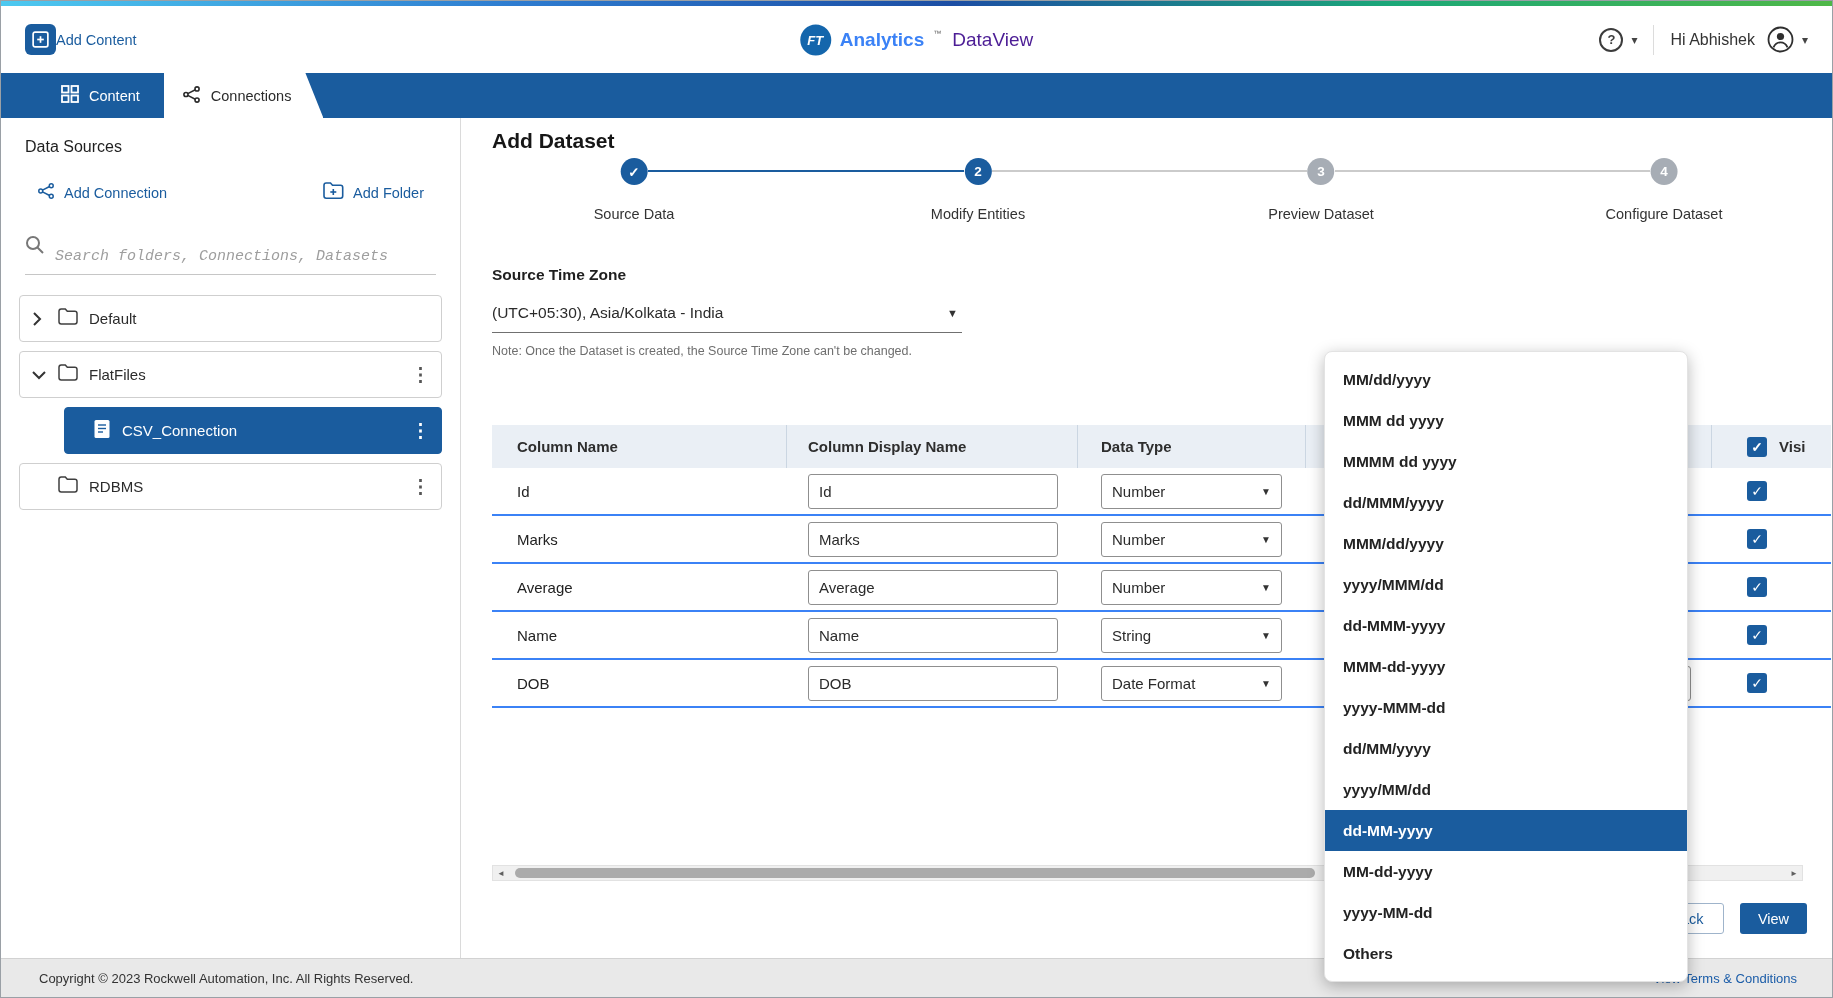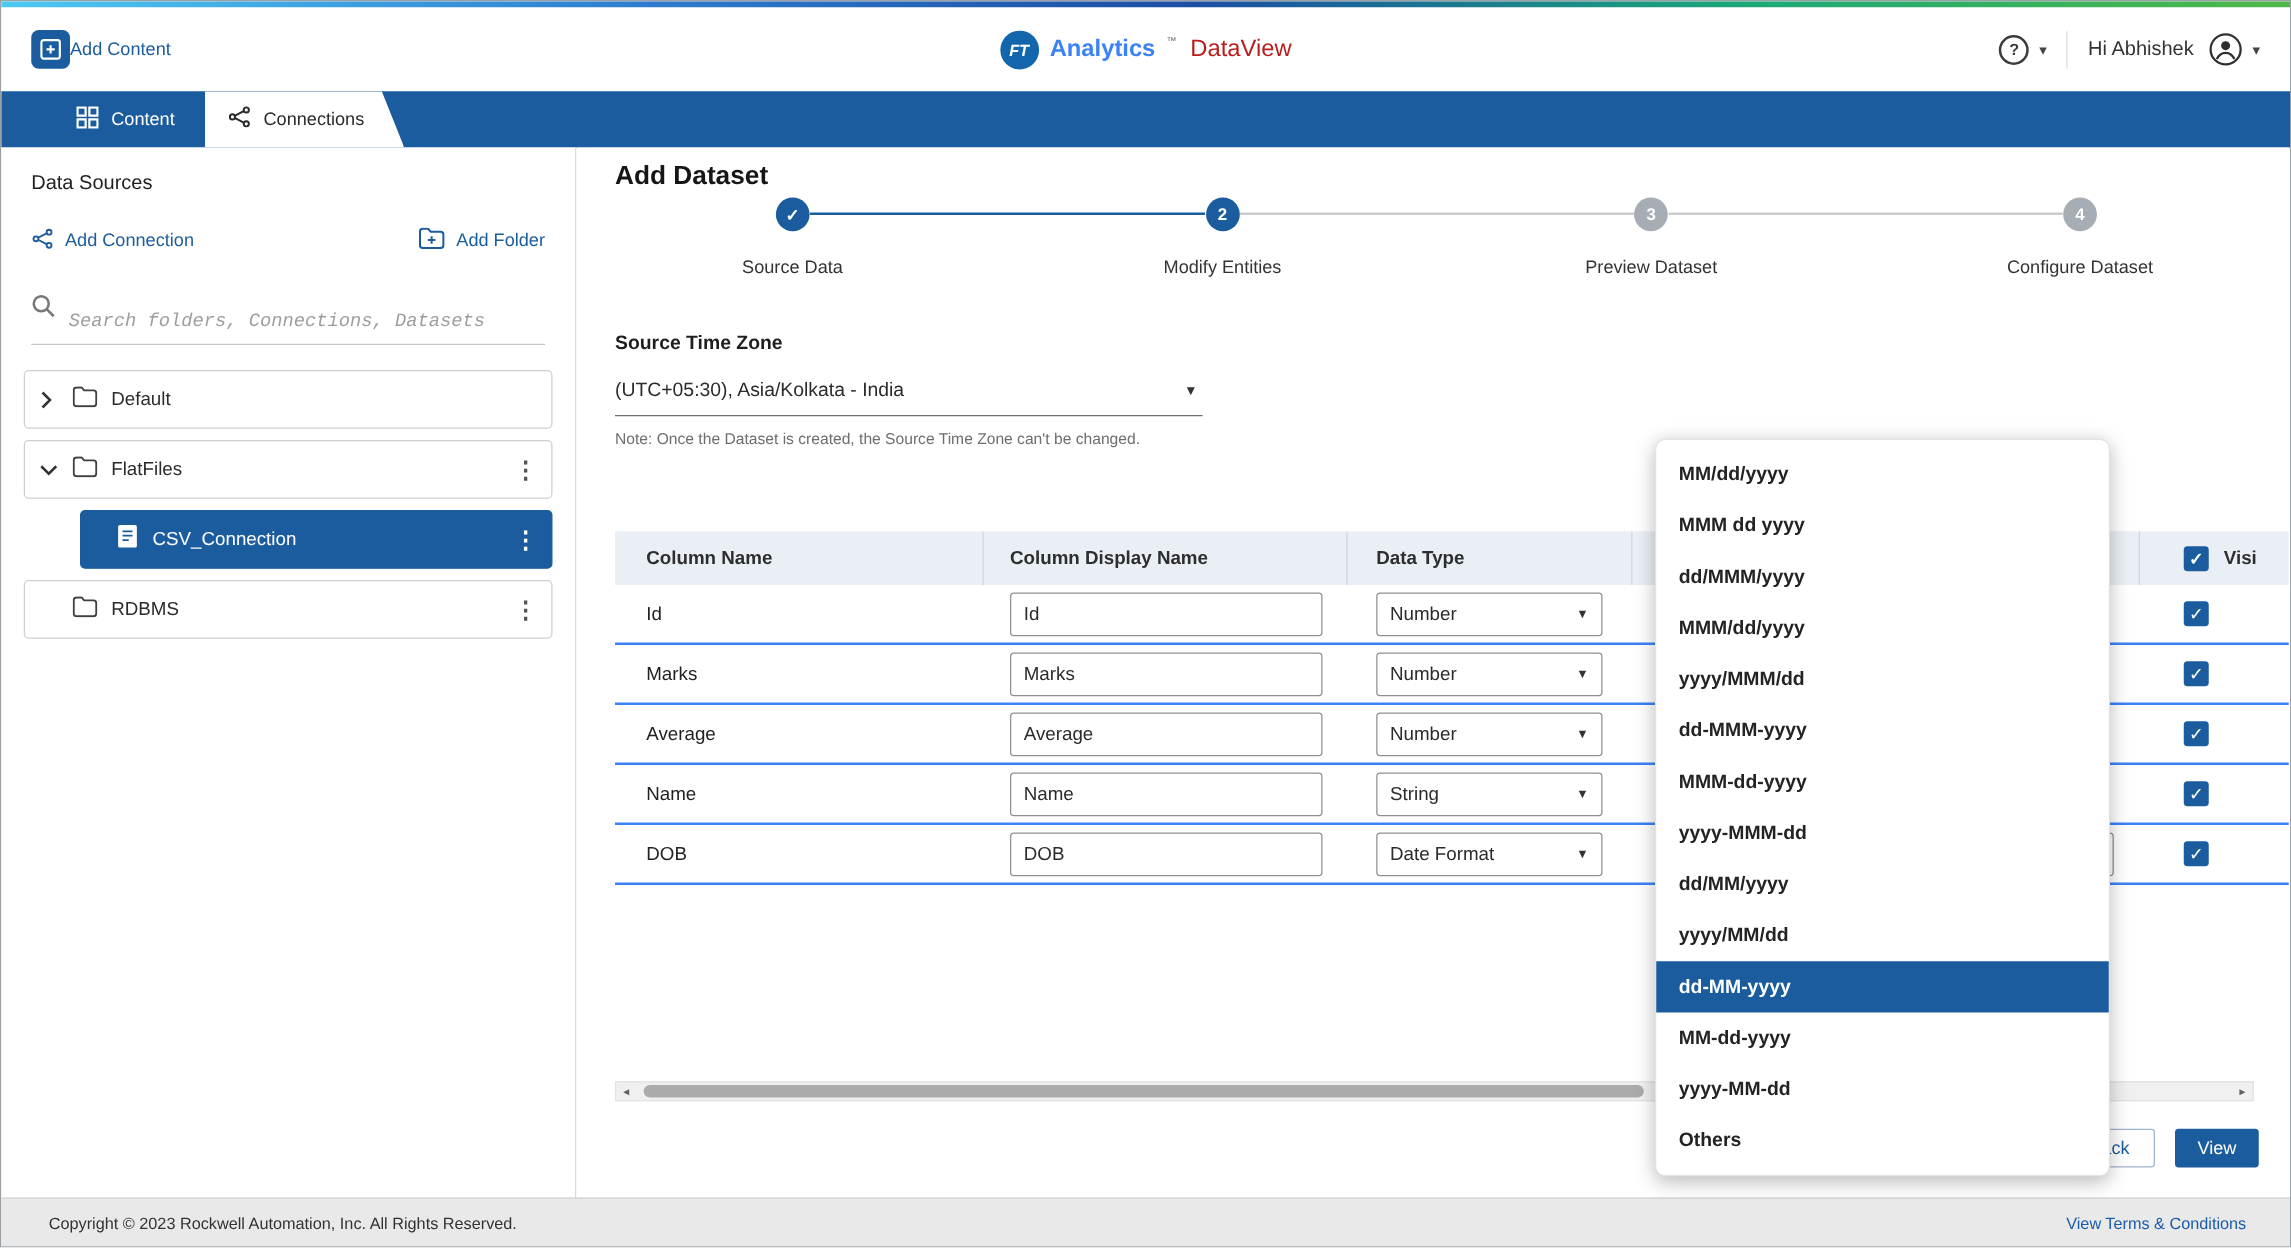--- a/index.html
+++ b/index.html
@@ -11,37 +11,37 @@
     background:linear-gradient(90deg,#4DC9F0 0%,#2E7CD0 28%,#1C4EA4 52%,#1BA878 76%,#4FB848 100%); }
 
   
   .topbar { position:absolute; top:5px; left:0; right:0; height:67px; background:#fff; display:flex; align-items:center; padding:0 24px; }
   .add-content { display:flex; align-items:center; gap:0; color:#1A5C9E; font-size:14.5px; cursor:pointer; }
   .add-content-iconbox { width:31px; height:31px; border-radius:6px; background:#1A5C9E; display:flex; align-items:center; justify-content:center; }
   .brand { position:absolute; left:50%; top:50%; transform:translate(-50%,-50%); display:flex; align-items:center; gap:9px; }
   .logo-circle { width:31px; height:31px; border-radius:50%; background:#1466AC; color:#fff; font-weight:bold; font-style:italic; font-size:13px; display:flex; align-items:center; justify-content:center; }
   .brand-primary { font-size:19px; font-weight:bold; color:#3b82f6; }
   .brand-tm { font-size:8px; color:#666; align-self:flex-start; margin:4px 2px 0 0; }
-  .brand-secondary { font-size:19px; color:#b91c1c; }
+  .brand-secondary { font-size:19px; color:#4c1d95; }
   .top-right { margin-left:auto; display:flex; align-items:center; }
   .help-icon { width:24px; height:24px; border-radius:50%; border:2px solid #3C3C3C; color:#3C3C3C; font-size:13px; font-weight:bold; display:flex; align-items:center; justify-content:center; cursor:pointer; }
   .caret { font-size:12px; color:#444; margin-left:8px; cursor:pointer; }
   .top-divider { width:1px; height:30px; background:#DCDCDC; margin:0 16px; }
   .greeting { font-size:16px; color:#333; margin-right:12px; }
   .avatar { cursor:pointer; display:flex; }
 
   
   .tabbar { position:absolute; top:72px; left:0; right:0; height:45px; background:#1A5C9E; display:flex; align-items:stretch; padding-left:36px; }
   .tab { display:flex; align-items:center; gap:10px; padding:0 24px; color:#fff; font-size:14.5px; cursor:pointer; }
   .tab.active { background:#fff; color:#2B2B2B; padding:0 32px 0 18px; clip-path:polygon(0 0, calc(100% - 18px) 0, 100% 100%, 0 100%); }
 
   
   .sidebar { position:absolute; top:117px; left:0; width:460px; bottom:38px; background:#fff; border-right:1px solid #DADADA; }
   .sidebar-title { margin:20px 24px 0; font-size:16px; color:#1F1F1F; }
-  .sidebar-actions { margin:26px 24px 0; display:flex; justify-content:space-between; align-items:flex-end; }
+  .sidebar-actions { margin:26px 36px 0; display:flex; justify-content:space-between; align-items:flex-end; }
   .link-btn { display:flex; align-items:center; gap:9px; color:#1A5C9E; font-size:14.5px; cursor:pointer; }
   .sidebar-search { margin:24px 24px 0; display:flex; align-items:center; gap:11px; border-bottom:1px solid #C6C6C6; padding-bottom:9px; }
   .sidebar-search input { border:none; outline:none; flex:1; font-size:15px; font-style:italic; color:#555; font-family:Liberation Mono, monospace; background:transparent;margin-top:21px; }
   .sidebar-search input::placeholder { color:#9E9E9E; font-style:italic; }
   .tree { margin:20px 18px 0; }
   .tree-item { height:47px; border:1px solid #CFCFCF; border-radius:4px; display:flex; align-items:center; padding:0 12px; margin-bottom:9px; background:#fff; cursor:pointer; }
   .tree-chevron { width:26px; display:flex; align-items:center; }
   .tree-label { margin-left:11px; font-size:15px; color:#2B2B2B; }
   .tree-kebab { margin-left:auto; font-size:19px; color:#555; width:18px; text-align:center; font-weight:bold; cursor:pointer; }
   .tree-item.selected { margin-left:45px; background:#1A5C9E; border-color:#1A5C9E; }
@@ -422,20 +422,21 @@
   </main>
 
   <footer class="footer">
     <span>Copyright © 2023 Rockwell Automation, Inc. All Rights Reserved.</span>
     <span class="footer-link">View Terms &amp; Conditions</span>
   </footer>
 
   <div class="df-panel">
     <div class="df-option">MM/dd/yyyy</div>
     <div class="df-option">MMM dd yyyy</div>
+    <div class="df-option">MMMM dd yyyy</div>
     <div class="df-option">dd/MMM/yyyy</div>
     <div class="df-option">MMM/dd/yyyy</div>
     <div class="df-option">yyyy/MMM/dd</div>
     <div class="df-option">dd-MMM-yyyy</div>
     <div class="df-option">MMM-dd-yyyy</div>
     <div class="df-option">yyyy-MMM-dd</div>
     <div class="df-option">dd/MM/yyyy</div>
     <div class="df-option">yyyy/MM/dd</div>
     <div class="df-option selected">dd-MM-yyyy</div>
     <div class="df-option">MM-dd-yyyy</div>

